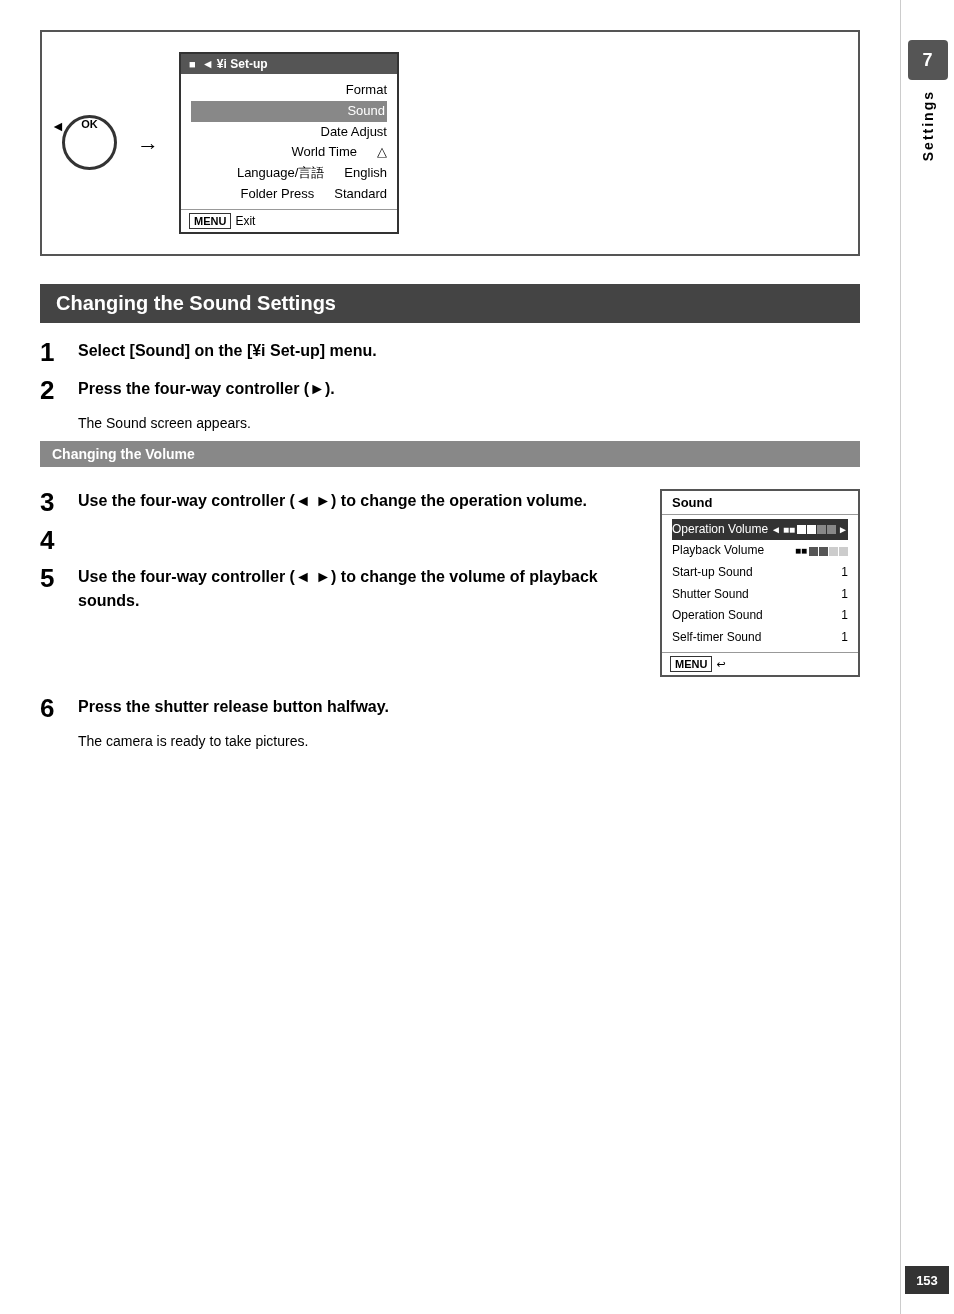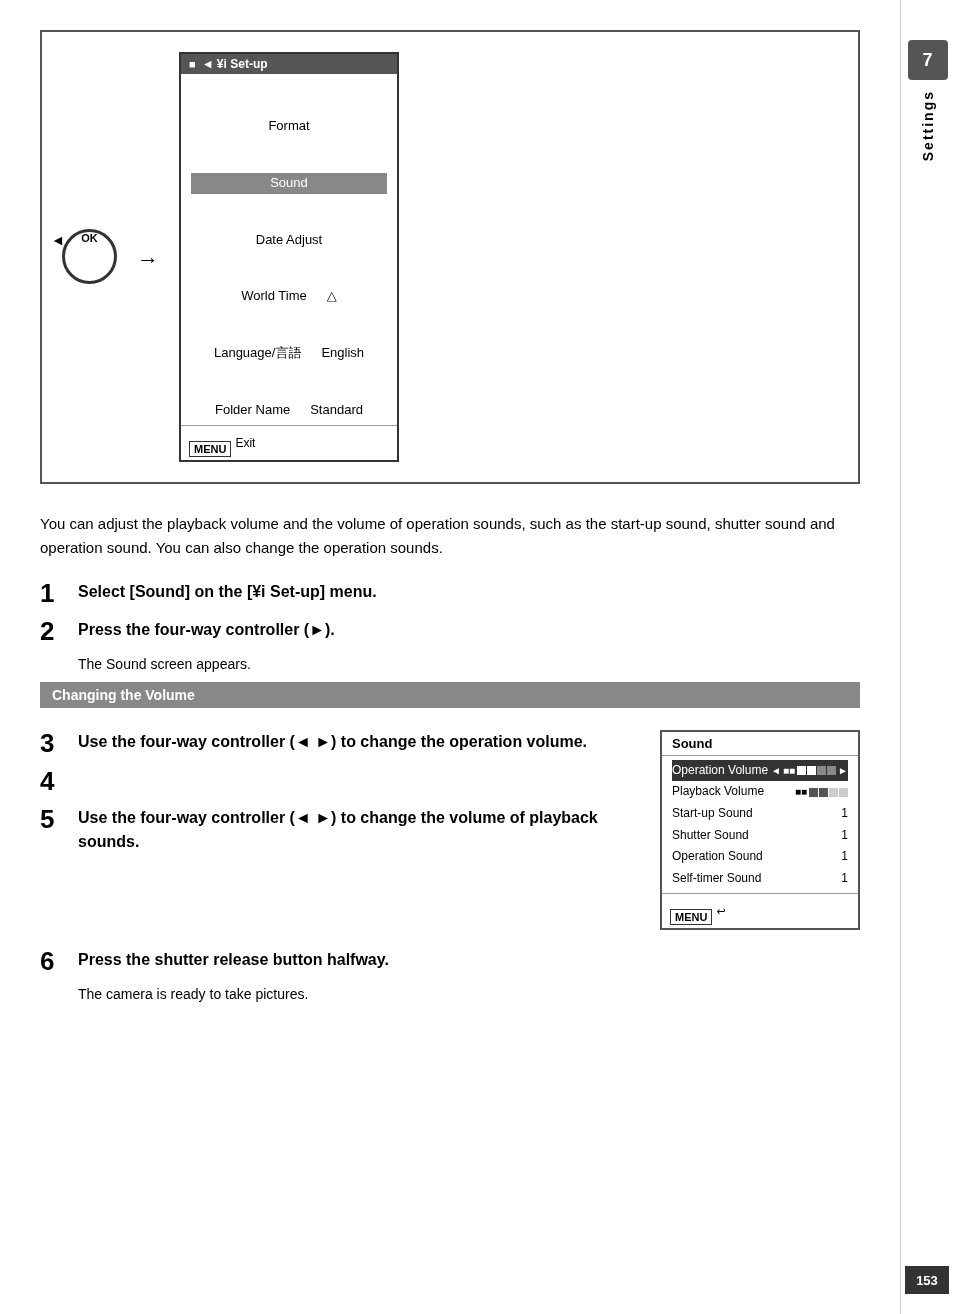--- a/index.html
+++ b/index.html
@@ -130,23 +130,22 @@
     }
 
     .menu-body {
       padding: 6px 10px 4px 10px;
       background: white;
     }
 
     .menu-row {
       line-height: 1.6;
       display: flex;
-      justify-content: center;
+      justify-content: flex-end;
       gap: 20px;
-      margin-top: 36px;
     }
 
     .menu-row.highlight {
       background: #888;
       color: white;
       padding: 0 2px;
     }
 
     .menu-footer {
       border-top: 1px solid #999;
@@ -155,21 +154,20 @@
       display: flex;
       align-items: center;
       gap: 4px;
     }
 
     .menu-btn-small {
       border: 1px solid #333;
       padding: 1px 4px;
       font-size: 11px;
       font-weight: bold;
-      margin-top: 12px;
     }
 
     
     .section-heading {
       background: #444;
       color: white;
       padding: 8px 16px;
       font-size: 20px;
       font-weight: bold;
       margin-bottom: 16px;
@@ -305,33 +303,35 @@
           </div>
           <div class="menu-row">
             <span>World Time</span>
             <span>△</span>
           </div>
           <div class="menu-row">
             <span>Language/言語</span>
             <span>English</span>
           </div>
           <div class="menu-row">
-            <span>Folder Name</span>
+            <span>Folder Press</span>
             <span>Standard</span>
           </div>
         </div>
         <div class="menu-footer">
           <span class="menu-btn-small">MENU</span>
           <span>Exit</span>
         </div>
       </div>
     </div>
 
-
-    <div class="intro-text">You can adjust the playback volume and the volume of operation sounds, such as the start-up sound, shutter sound and operation sound. You can also change the operation sounds.</div>
+    <div class="section-heading">
+      <span>Changing the Sound Settings</span>
+    </div>
+
 
     <div class="step">
       <span class="step-number">1</span>
       <span class="step-text">Select [Sound] on the [¥i Set-up] menu.</span>
     </div>
 
     <div class="step">
       <span class="step-number">2</span>
       <span class="step-text">Press the four-way controller (►).</span>
     </div>

